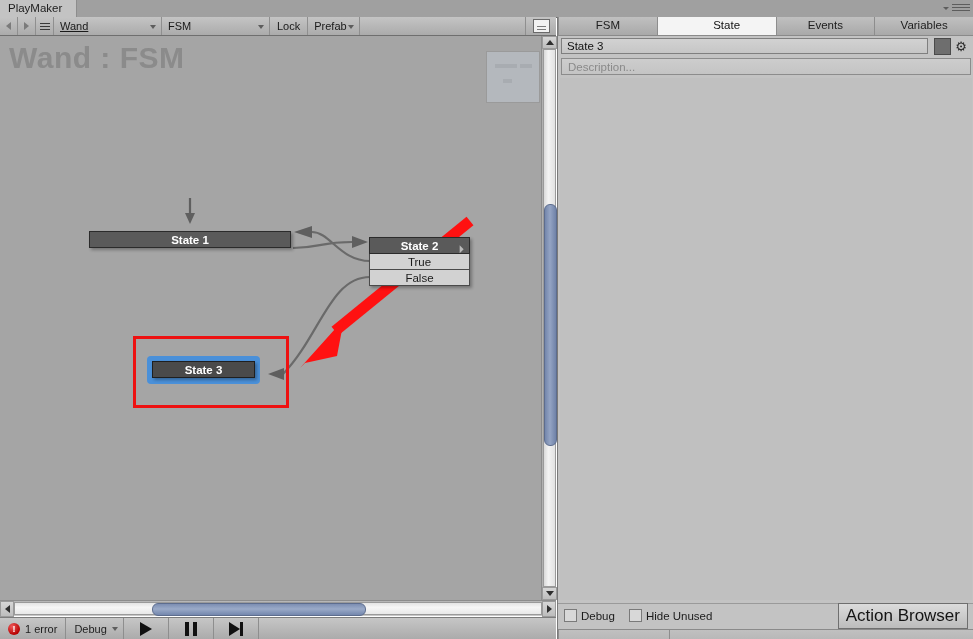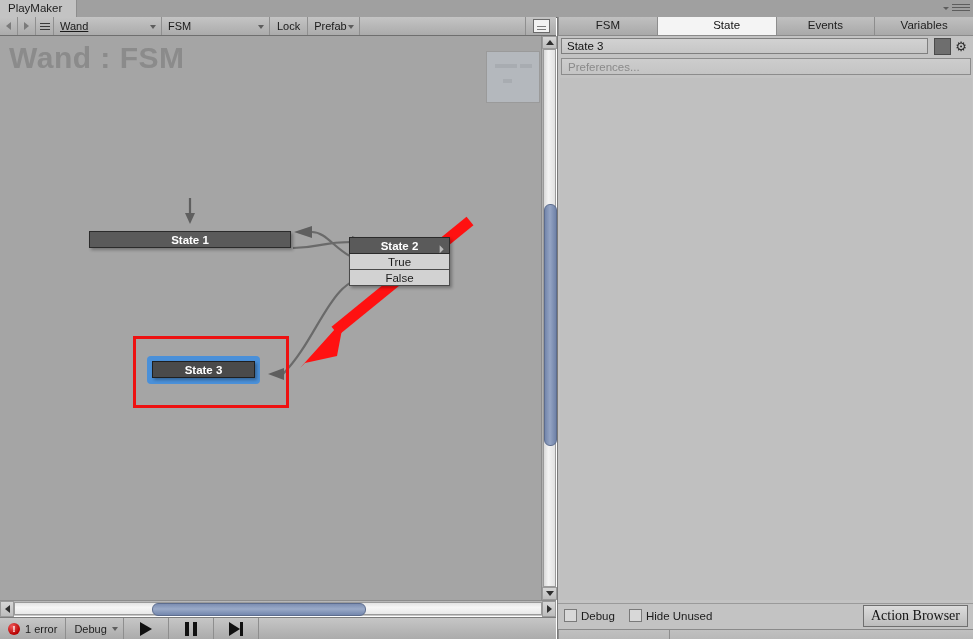--- a/index.html
+++ b/index.html
@@ -129,21 +129,21 @@
     background:#d2d2d2; color:#1a1a1a; font-size:11.5px;
     text-align:center; line-height:16px; height:16px;
     border:1px solid #4a4a4a; border-top:none; box-sizing:border-box;
   }
   .hdr-start { background:#3a3a3a; }
   .hdr-norm  { background:#5a5a5a; }
   .hdr-sel   { background:#4a4a4a; }
 
   #state-start { left: 89px; top: 141px; width: 202px; }
   #state-1 { left: 89px; top: 195px; width: 202px; }
-  #state-2 { left: 349px; top: 201px; width: 101px; }
+  #state-2 { left: 369px; top: 201px; width: 101px; }
 
   .snd {
     position:absolute; right:5px; top:3px;
     color:#b9b9b9; font-size:11px; font-weight:normal;
   }
 
   
   #state-3-wrap { position:absolute; left:152px; top:325px; }
   #state-3-glow {
     position:absolute; left:-5px; top:-5px; width:113px; height:28px;
@@ -319,24 +319,23 @@
     border-top:1px solid #9a9a9a;
     background:#c3c3c3;
   }
   .cbx { display:flex; align-items:center; margin-right:14px; font-size:11.5px; color:#1b1b1b; }
   .cbx .box {
     width:11px;height:11px; margin-right:4px;
     background:#d8d8d8; border:1px solid #7a7a7a;
   }
   .ab-btn {
     margin-left:auto;
-    padding:2px 7px; font-size:14px; color:#141414;
+    padding:2px 7px; font-size:17px; color:#141414;
     background: linear-gradient(#dcdcdc,#bcbcbc);
     border:1px solid #6f6f6f;
-    font-family:Liberation Serif, serif;
   }
   .ins-foot {
     position:absolute; left:0; top:612px; width:416px; height:27px;
     display:flex; align-items:stretch;
     background: linear-gradient(#c0c0c0,#a8a8a8);
     border-top:1px solid #8a8a8a;
   }
   .foot-cell {
     text-align:center; font-size:11.5px; color:#1d1d1d;
     line-height:26px; border-right:1px solid #8d8d8d;
@@ -503,21 +502,21 @@
       <div class="ins-tab">Events</div>
       <div class="ins-tab">Variables</div>
     </div>
 
     <div class="name-row">
       <div class="name-field">State 3</div>
       <div class="color-sw"></div>
       <div class="gear">⚙</div>
     </div>
 
-    <div class="desc-field">Preferences...</div>
+    <div class="desc-field">Description...</div>
 
     <div class="ins-body"></div>
 
     <div class="ins-bottom">
       <div class="cbx">
         <span class="box"></span>
         <span>Debug</span>
       </div>
       <div class="cbx">
         <span class="box"></span>

